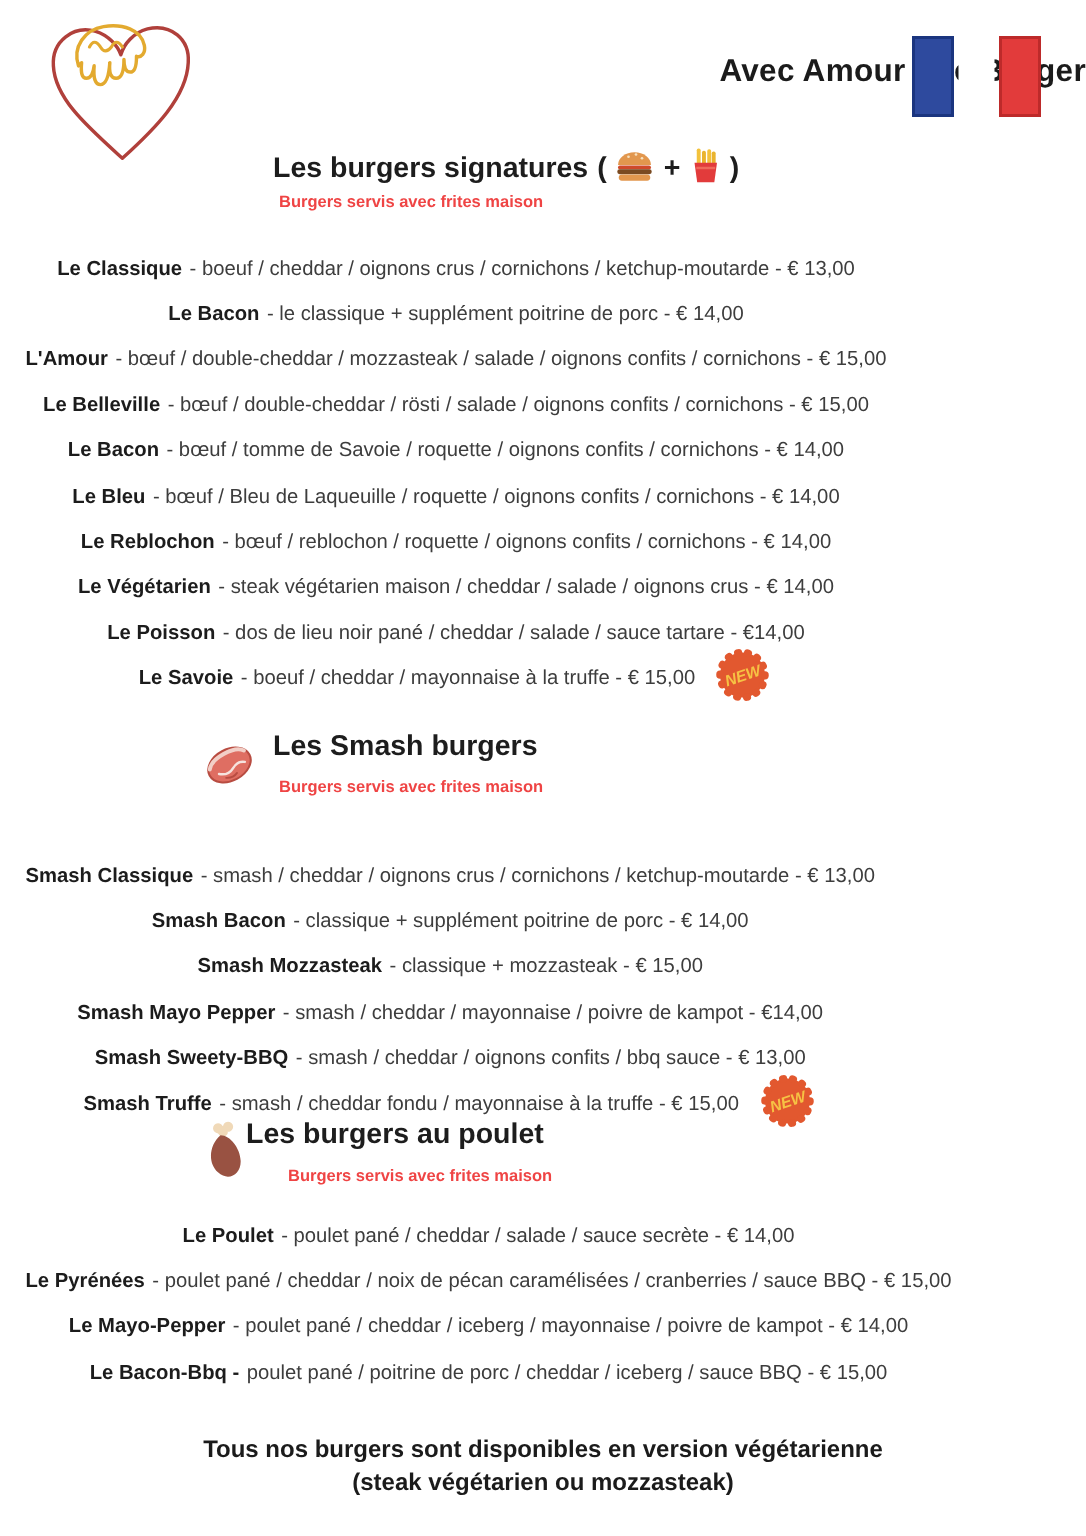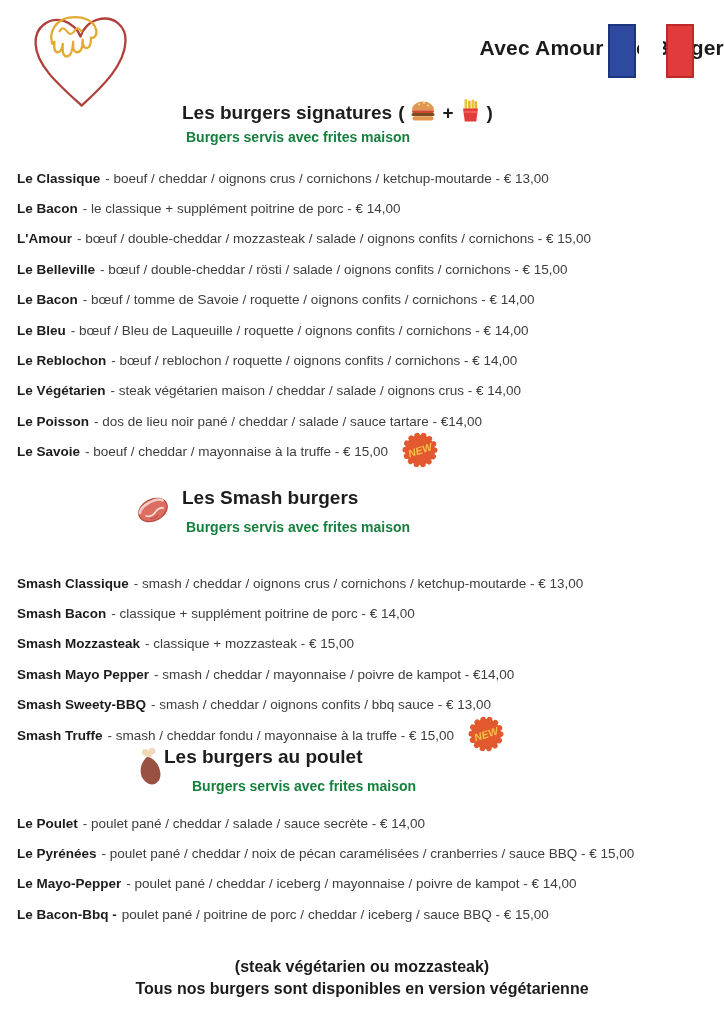--- a/index.html
+++ b/index.html
@@ -16,38 +16,38 @@
     font-size:21px;font-weight:700;color:#1b1b1b;letter-spacing:.2px;}
   .flag{left:608px;top:24px;width:86px;height:54px;display:flex;justify-content:space-between;}
   .flag .bar{height:100%;box-sizing:border-box;}
   .flag .b-blue{width:28px;background:#2e4a9e;border:2px solid #1b357f;}
   .flag .b-white{width:24px;background:#ffffff;}
   .flag .b-red{width:28px;background:#e23b3b;border:2px solid #bd2a2a;}
 
   
   .sec-title-row{display:flex;align-items:center;gap:6px;white-space:nowrap;}
   .sec-title{font-size:19px;font-weight:700;color:#1d1d1d;}
-  .sec-sub{font-size:14px;font-weight:700;color:#15803d;white-space:nowrap;}
+  .sec-sub{font-size:11px;font-weight:700;color:#ef4444;white-space:nowrap;}
 
   .s1-head{left:182px;top:98px;}
   .s1-sub{left:186px;top:129px;}
   .s2-icon{left:134px;top:490px;}
   .s2-head{left:182px;top:487px;}
   .s2-sub{left:186px;top:519px;}
   .s3-icon{left:131px;top:746px;}
   .s3-head{left:164px;top:746px;}
   .s3-sub{left:192px;top:778px;}
 
   
   .items{left:17px;display:block;}
   .s1-items{top:163px;}
   .s2-items{top:568px;}
   .s3-items{top:808px;}
   .item{height:30.4px;display:flex;align-items:center;white-space:nowrap;
-    font-size:13.5px;position:relative;}
+    font-size:13.5px;position:relative;justify-content:center;}
   .item .nm{font-weight:700;color:#1c1c1c;margin-right:5px;}
   .item .ds{color:#3d3d3d;}
   .new-badge{margin-left:12px;flex-shrink:0;}
 
   
   .footer{left:0;top:956px;width:724px;text-align:center;
     font-size:16px;font-weight:700;color:#1b1b1b;line-height:22px;}
 </style>
 </head>
 <body>
@@ -223,15 +223,15 @@
       <span class="nm">Le Mayo-Pepper</span>
       <span class="ds">- poulet pané / cheddar / iceberg / mayonnaise / poivre de kampot - € 14,00</span>
     </div>
   <div class="item">
       <span class="nm">Le Bacon-Bbq -</span>
       <span class="ds">poulet pané / poitrine de porc / cheddar / iceberg / sauce BBQ - € 15,00</span>
     </div>
 </div>
 
 <div class="abs footer">
+  <div>Tous nos burgers sont disponibles en version végétarienne</div>
   <div>(steak végétarien ou mozzasteak)</div>
-  <div>Tous nos burgers sont disponibles en version végétarienne</div>
 </div>
 
 </body></html>

